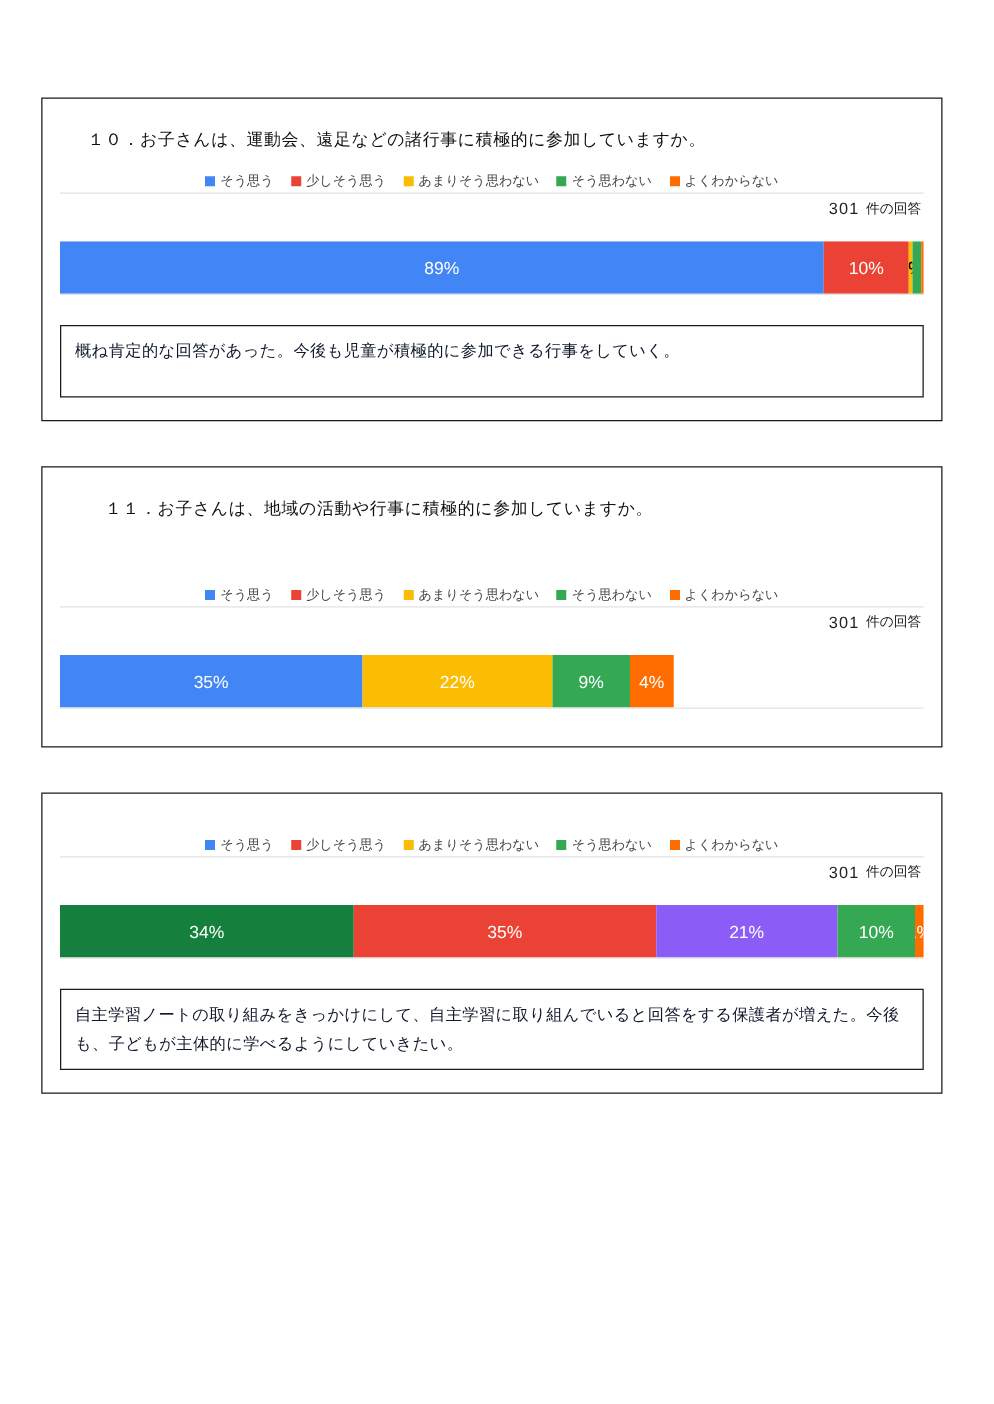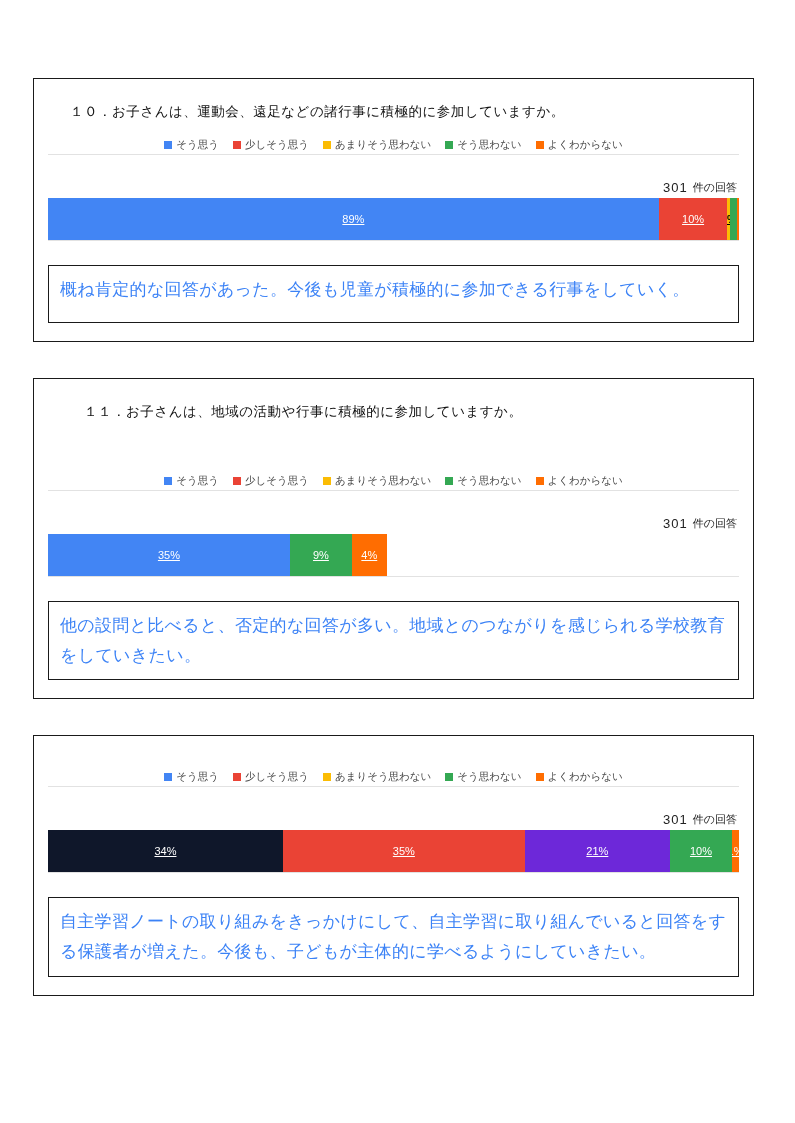--- a/index.html
+++ b/index.html
@@ -62,66 +62,64 @@
     height: 8px;
     display: inline-block;
   }
   .responses-row {
     display: flex;
     justify-content: flex-end;
     align-items: flex-end;
     gap: 5px;
     font-size: 11px;
     color: #222;
-    padding: 4px 2px 3px 0;
-    margin-top: 21px;
+    padding: 4px 2px 19px 0;
   }
   .responses-count {
     font-size: 13px;
     letter-spacing: 1px;
   }
   .bar-wrap {
     position: relative;
     width: 100%;
     background: #fff;
   }
   .bar {
     display: flex;
     width: 100%;
     height: 42px;
     overflow: hidden;
   }
   .seg {
     display: flex;
     align-items: center;
     justify-content: center;
-    font-size: 11px;
+    font-size: 14px;
     color: #fff;
     overflow: hidden;
     white-space: nowrap;
-    text-decoration: underline;
   }
   .bar-underline {
     height: 1px;
     background: #e2e2e2;
     margin-top: 0;
   }
   .chart-pad-bottom {
     height: 12px;
   }
   .comment {
     border: 1px solid #1a1a1a;
     margin: 12px 14px 0 14px;
     padding: 9px 11px;
-    font-size: 17px;
+    font-size: 13px;
     line-height: 1.75;
     letter-spacing: 0.3px;
     min-height: 58px;
     box-sizing: border-box;
-    color: #3b82f6;
+    color: #0f172a;
   }
   .comment.tall {
     min-height: 62px;
   }
   .card-2 .q-title {
     text-align: left;
     padding-left: 50px;
   }
   .card-2 .chart-block {
     margin-top: 46px;
@@ -211,29 +209,29 @@
       </div>
 
       <div class="responses-row">
         <span class="responses-count">301</span>
         <span>件の回答</span>
       </div>
 
       <div class="bar-wrap">
         <div class="bar">
           <div class="seg" style="width:35%;background:#4285f4">35%</div>
+          <div class="seg" style="width:22%;background:#fbbc04">22%</div>
           <div class="seg" style="width:9%;background:#34a853">9%</div>
           <div class="seg" style="width:5%;background:#ff6d01">4%</div>
         </div>
         <div class="bar-underline"></div>
       </div>
       <div class="chart-pad-bottom"></div>
     </div>
 
-    <div class="comment tall">他の設問と比べると、否定的な回答が多い。地域とのつながりを感じられる学校教育をしていきたい。</div>
   </div>
 
   <div class="card card-3">
 
     <div class="chart-block">
       <div class="legend">
         <span class="legend-item">
           <span class="legend-swatch" style="background:#4285f4"></span>
           <span>そう思う</span>
         </span>
@@ -255,23 +253,23 @@
         </span>
       </div>
 
       <div class="responses-row">
         <span class="responses-count">301</span>
         <span>件の回答</span>
       </div>
 
       <div class="bar-wrap">
         <div class="bar">
-          <div class="seg" style="width:34%;background:#0f172a">34%</div>
+          <div class="seg" style="width:34%;background:#15803d">34%</div>
           <div class="seg" style="width:35%;background:#ea4335">35%</div>
-          <div class="seg" style="width:21%;background:#6d28d9">21%</div>
+          <div class="seg" style="width:21%;background:#8b5cf6">21%</div>
           <div class="seg" style="width:9%;background:#34a853">10%</div>
           <div class="seg" style="width:1%;background:#ff6d01">1%</div>
         </div>
         <div class="bar-underline"></div>
       </div>
       <div class="chart-pad-bottom"></div>
     </div>
 
     <div class="comment tall">自主学習ノートの取り組みをきっかけにして、自主学習に取り組んでいると回答をする保護者が増えた。今後も、子どもが主体的に学べるようにしていきたい。</div>
   </div>

